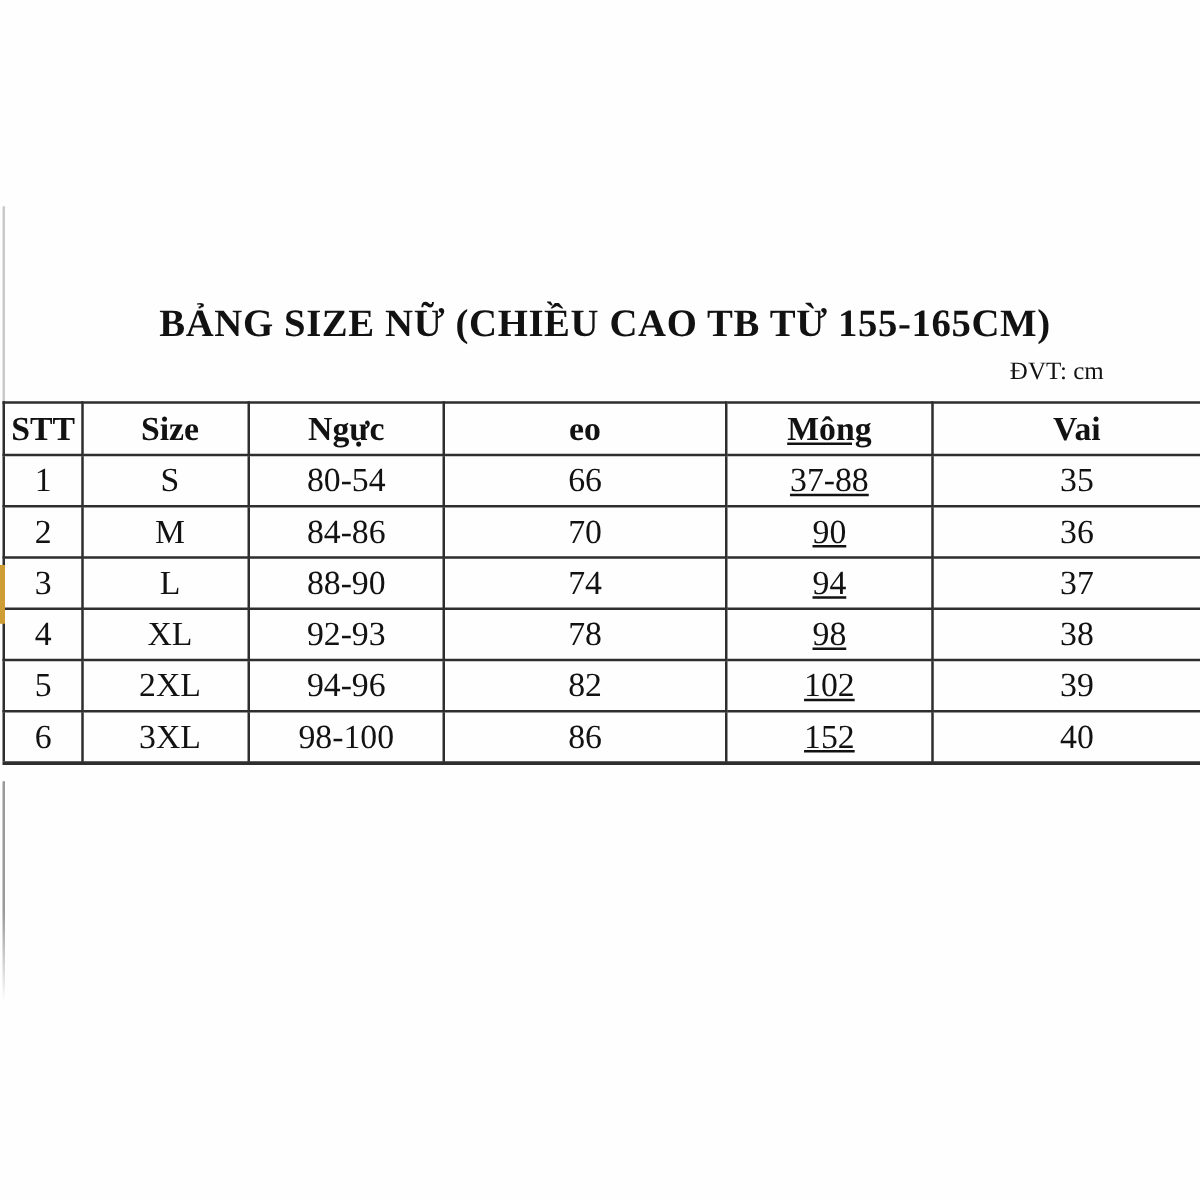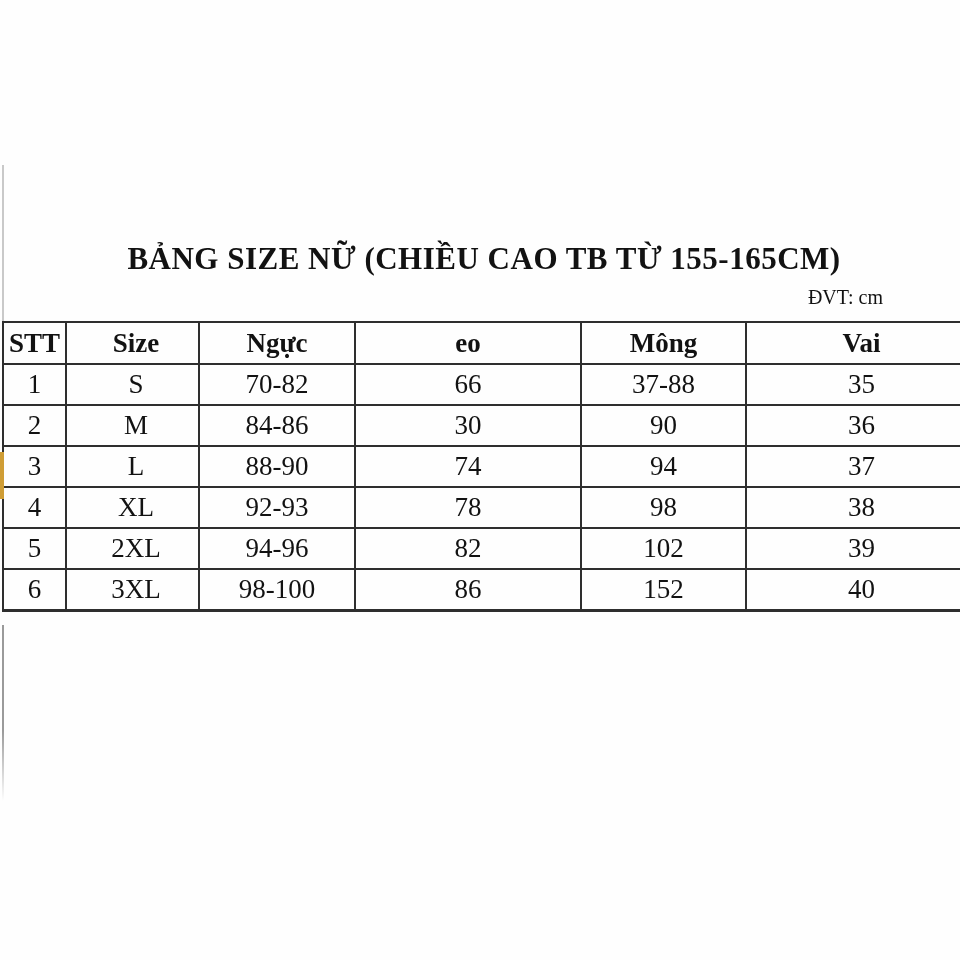--- a/index.html
+++ b/index.html
@@ -70,21 +70,21 @@
   .size-table .col-size {
     text-align: center;
     padding-left: 7px;
   }
 
   
   .c0 { width: 61px; }
   .c1 { width: 124px; }
   .c2 { width: 154px; }
   .c3 { width: 224px; }
-  .c4 { width: 163px; }
+  .c4 { width: 163px; text-decoration: underline; }
   .c5 { width: 229px; }
 
   
   .left-line-top {
     position: absolute;
     left: 2px;
     top: 165px;
     width: 2px;
     height: 156px;
     background: #c9c9c9;
@@ -128,30 +128,30 @@
           <th class="c2">Ngực</th>
           <th class="c3">eo</th>
           <th class="c4">Mông</th>
           <th class="c5">Vai</th>
         </tr>
     </thead>
     <tbody>
         <tr>
           <td class="c0">1</td>
           <td class="c1 col-size">S</td>
-          <td class="c2">70-82</td>
+          <td class="c2">80-54</td>
           <td class="c3">66</td>
           <td class="c4">37-88</td>
           <td class="c5">35</td>
         </tr>
         <tr>
           <td class="c0">2</td>
           <td class="c1 col-size">M</td>
           <td class="c2">84-86</td>
-          <td class="c3">30</td>
+          <td class="c3">70</td>
           <td class="c4">90</td>
           <td class="c5">36</td>
         </tr>
         <tr>
           <td class="c0">3</td>
           <td class="c1 col-size">L</td>
           <td class="c2">88-90</td>
           <td class="c3">74</td>
           <td class="c4">94</td>
           <td class="c5">37</td>

